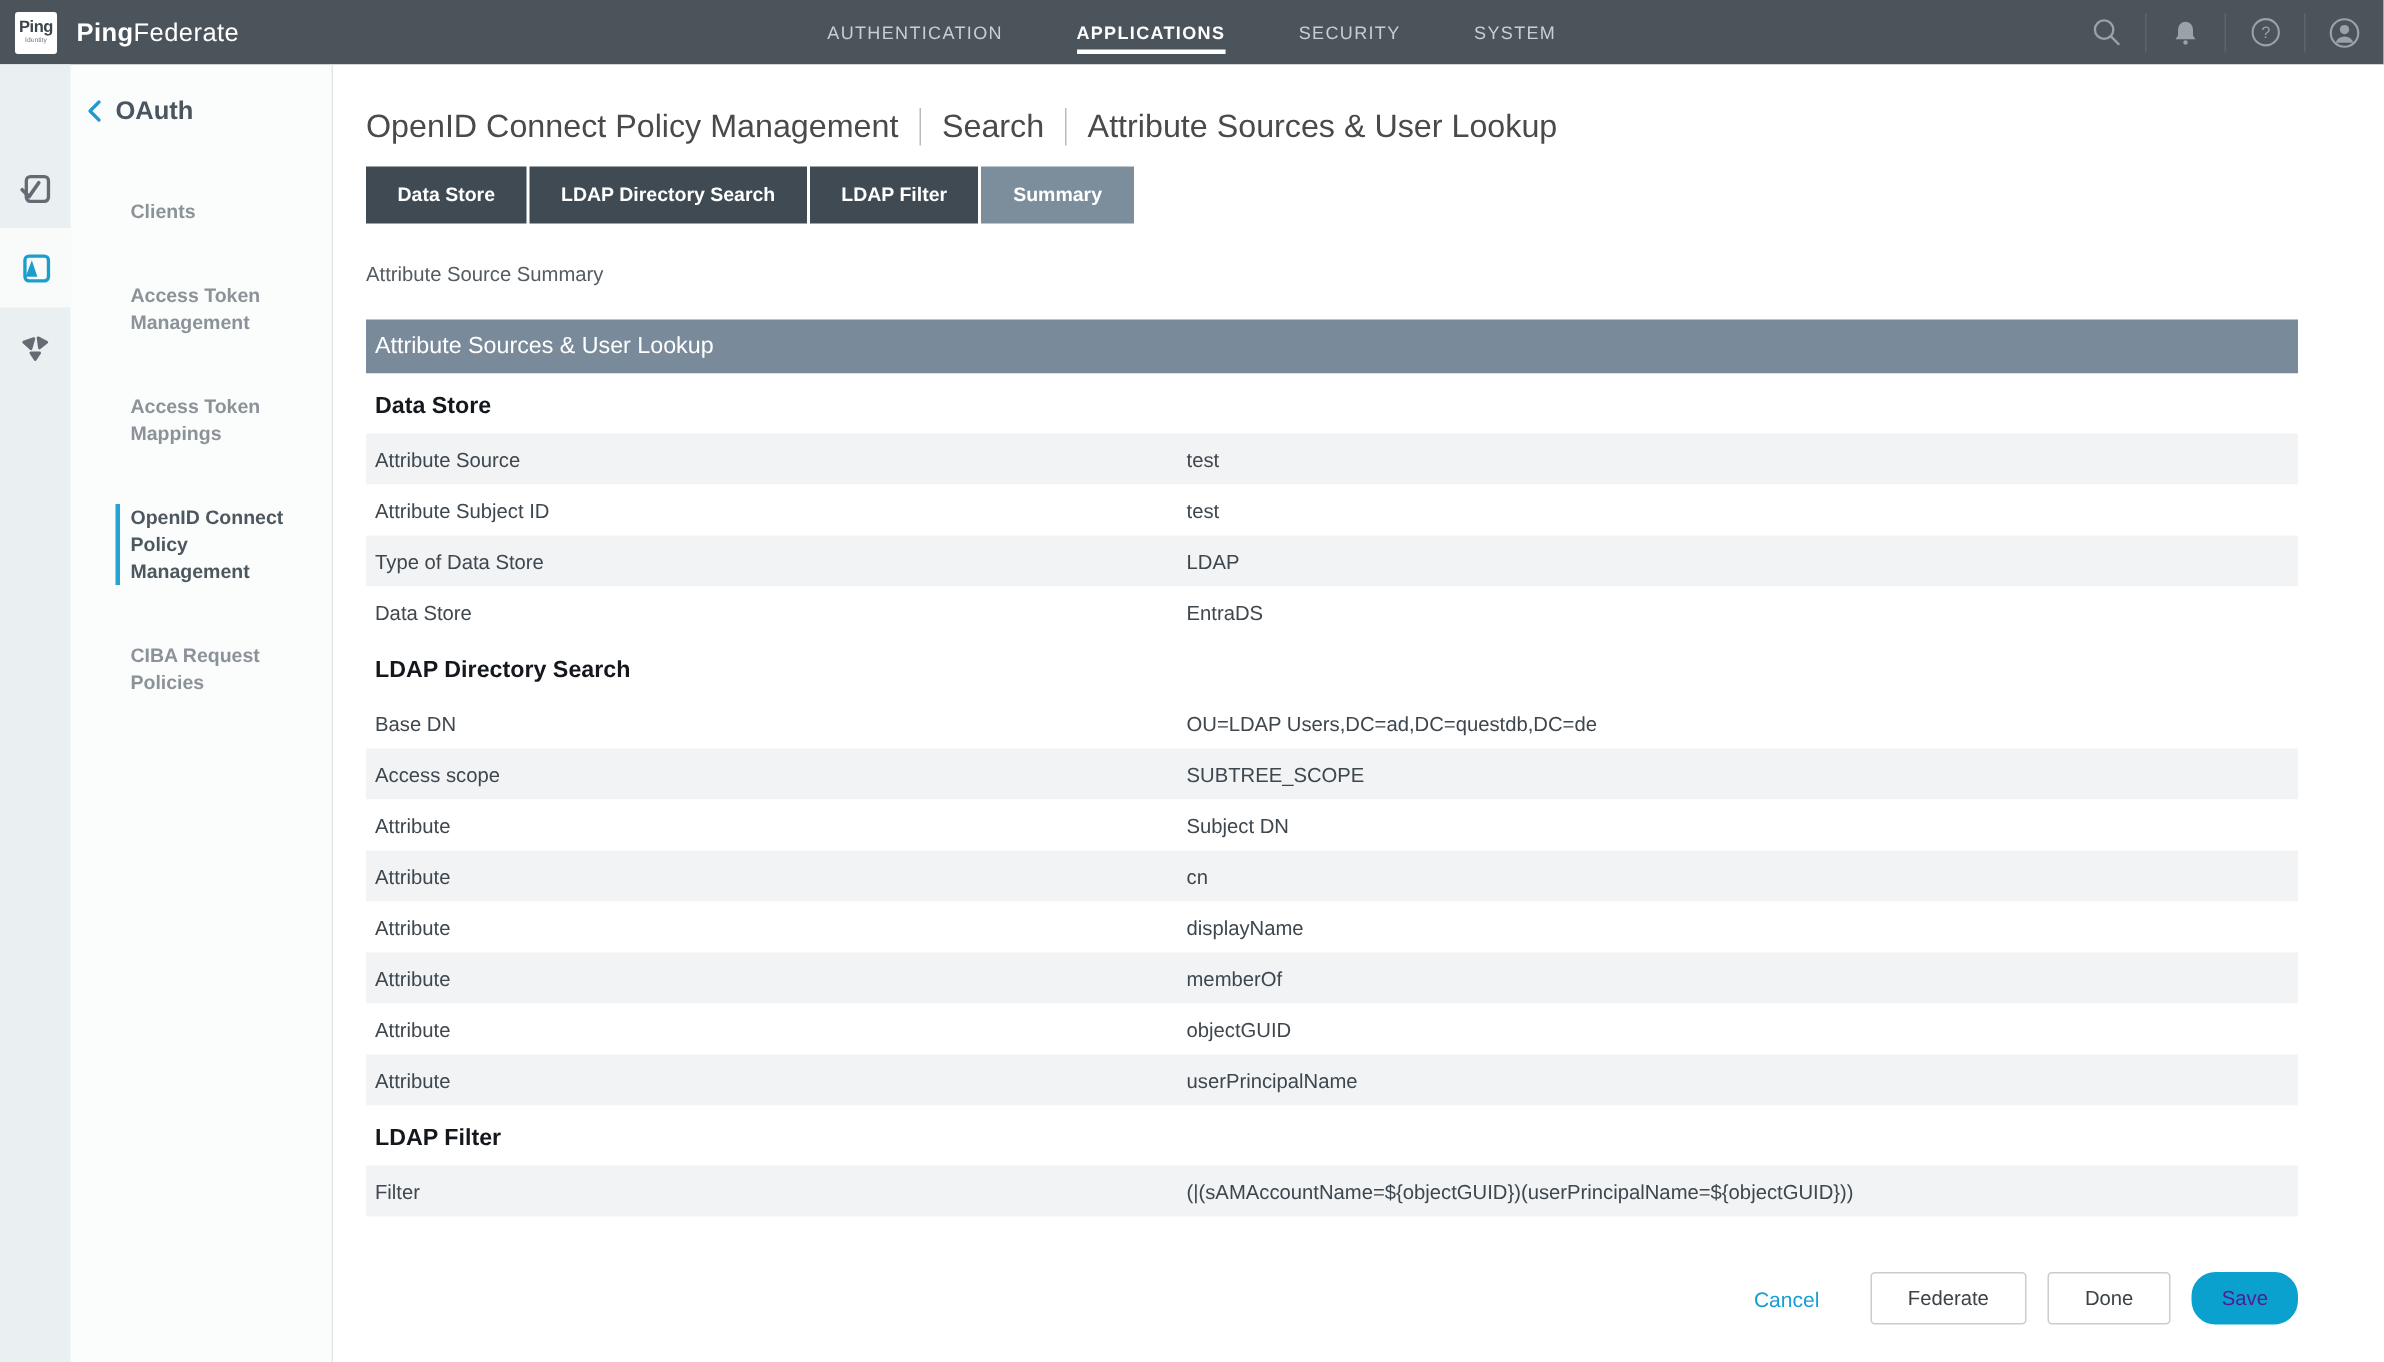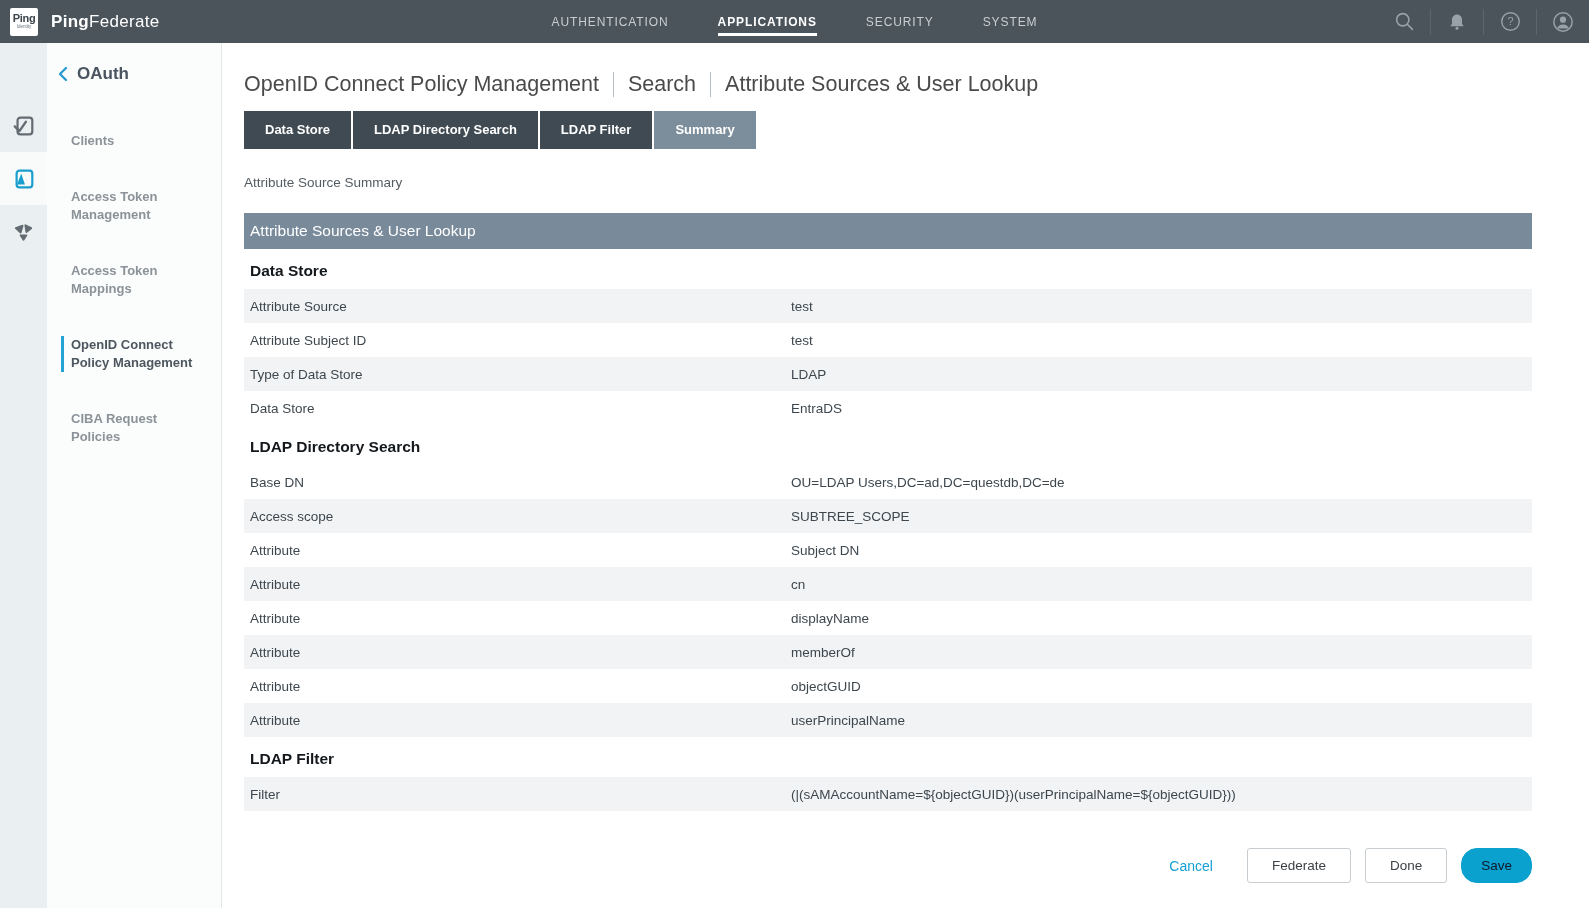--- a/index.html
+++ b/index.html
@@ -41,21 +41,21 @@
   
   .sidebar{position:absolute;left:0;top:43px;width:222px;bottom:0;background:var(--sidebar-bg);
     border-right:1px solid #e2e7e9;}
   .rail{position:absolute;left:0;top:0;bottom:0;width:47px;background:var(--rail-bg);padding-top:56px;}
   .rail-item{height:53px;display:flex;align-items:center;justify-content:center;cursor:pointer;color:#636c73;}
   .rail-item.active{background:#f9fbfb;color:#1b9ecd;}
   .side-content{position:absolute;left:47px;top:0;right:0;bottom:0;}
   .oauth-header{margin:21px 0 48px 10px;display:flex;align-items:center;gap:9px;cursor:pointer;}
   .oauth-header .chev{color:#2299cf;display:flex;}
   .oauth-header .oauth-label{font-size:17px;font-weight:700;color:#4a5560;}
-  .side-items{margin-left:24px;}
+  .side-items{margin-left:40px;}
   .side-item{font-size:13px;line-height:18px;font-weight:700;color:#8b9298;margin-bottom:38px;
     cursor:pointer;padding-right:18px;}
   .side-item.active{color:#4d575f;border-left:3px solid #25a3d4;margin-left:-10px;padding-left:7px;}
 
   
   .main{position:absolute;left:222px;top:43px;right:0;bottom:0;background:#fff;
     padding:0 57px 0 22px;overflow:hidden;}
   .page-title{margin-top:29px;font-size:21.5px;font-weight:400;color:#4a4a4a;
     display:flex;align-items:center;white-space:nowrap;}
   .crumb-divider{display:inline-block;width:1px;height:25px;background:#b6bdc2;margin:0 14px;}
@@ -69,21 +69,21 @@
     font-size:15.5px;font-weight:500;padding-left:6px;}
   .section-heading{padding:13px 0 9px 6px;font-size:15.5px;font-weight:700;color:#14181c;background:#fff;}
   .trow{display:flex;height:34px;align-items:center;font-size:13.5px;color:#3e474e;background:#fff;}
   .trow.shaded{background:var(--stripe);}
   .tlabel{width:547px;padding-left:6px;flex:none;}
   .tvalue{flex:1;}
   .footer{margin-top:37px;width:1288px;display:flex;justify-content:flex-end;align-items:center;gap:14px;}
   .cancel{color:var(--accent);font-size:14px;cursor:pointer;margin-right:20px;}
   .btn{height:35px;background:#fff;border:1px solid #c7cdd1;border-radius:3px;
     font-family:inherit;font-size:13.5px;color:#3c4246;cursor:pointer;padding:0 24px;}
-  .btn.save{background:var(--save);border-color:var(--save);color:#0f172a;padding:0 19px;border-radius:16px;}
+  .btn.save{background:var(--save);border-color:var(--save);color:#4c1d95;padding:0 19px;border-radius:16px;}
   svg{display:block;}
 </style>
 </head>
 <body>
 
 <div class="topbar">
   <div class="brand">
     <div class="logo">
       <span class="logo-ping">Ping</span>
       <span class="logo-sub">Identity</span>

